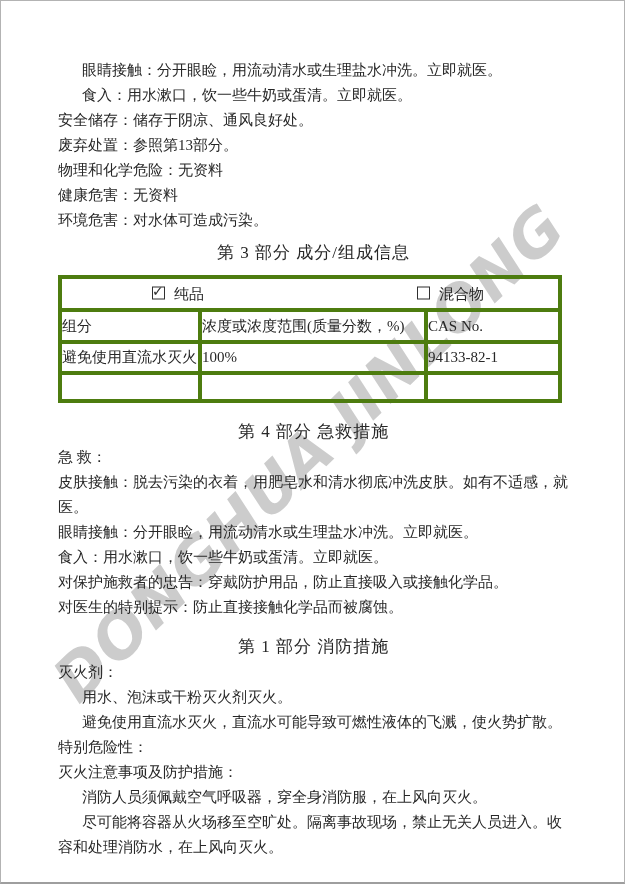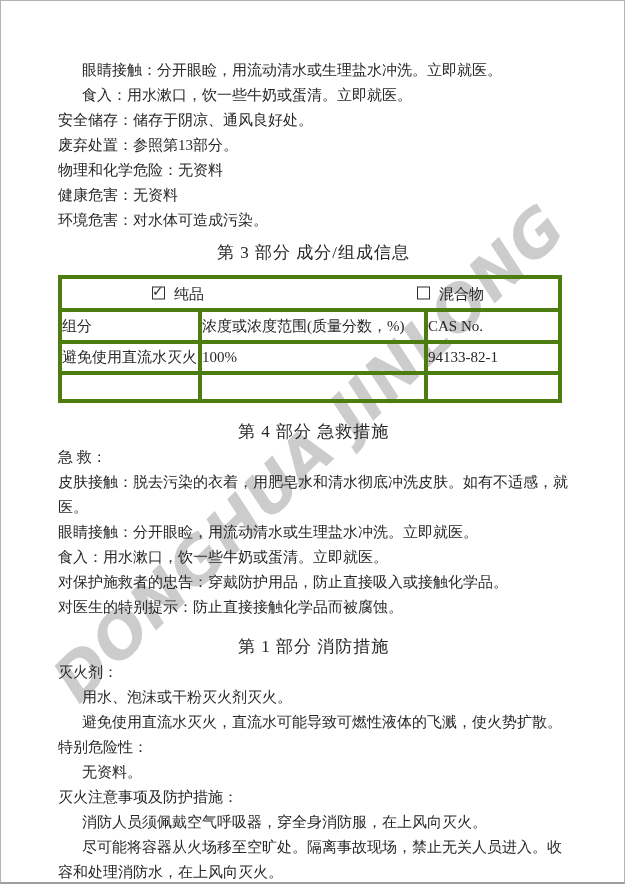--- a/index.html
+++ b/index.html
@@ -131,19 +131,18 @@
     <p class="line"><span class="lbl">食入：</span><span>用水漱口，饮一些牛奶或蛋清。立即就医。</span></p>
     <p class="line"><span class="lbl">对保护施救者的忠告：</span><span>穿戴防护用品，防止直接吸入或接触化学品。</span></p>
     <p class="line"><span class="lbl">对医生的特别提示：</span><span>防止直接接触化学品而被腐蚀。</span></p>
 
     <h2 class="sec" id="sec5">第 1 部分 消防措施</h2>
 
     <p class="line first-after-head"><span class="lbl">灭火剂：</span></p>
     <p class="line indent">用水、泡沫或干粉灭火剂灭火。</p>
     <p class="line indent">避免使用直流水灭火，直流水可能导致可燃性液体的飞溅，使火势扩散。</p>
     <p class="line"><span class="lbl">特别危险性：</span></p>
-    <p class="line indent">无资料。</p>
     <p class="line"><span class="lbl">灭火注意事项及防护措施：</span></p>
     <p class="line indent">消防人员须佩戴空气呼吸器，穿全身消防服，在上风向灭火。</p>
     <p class="line hang">尽可能将容器从火场移至空旷处。隔离事故现场，禁止无关人员进入。收容和处理消防水，在上风向灭火。</p>
 
   </div>
 </div>
 
 </body></html>

